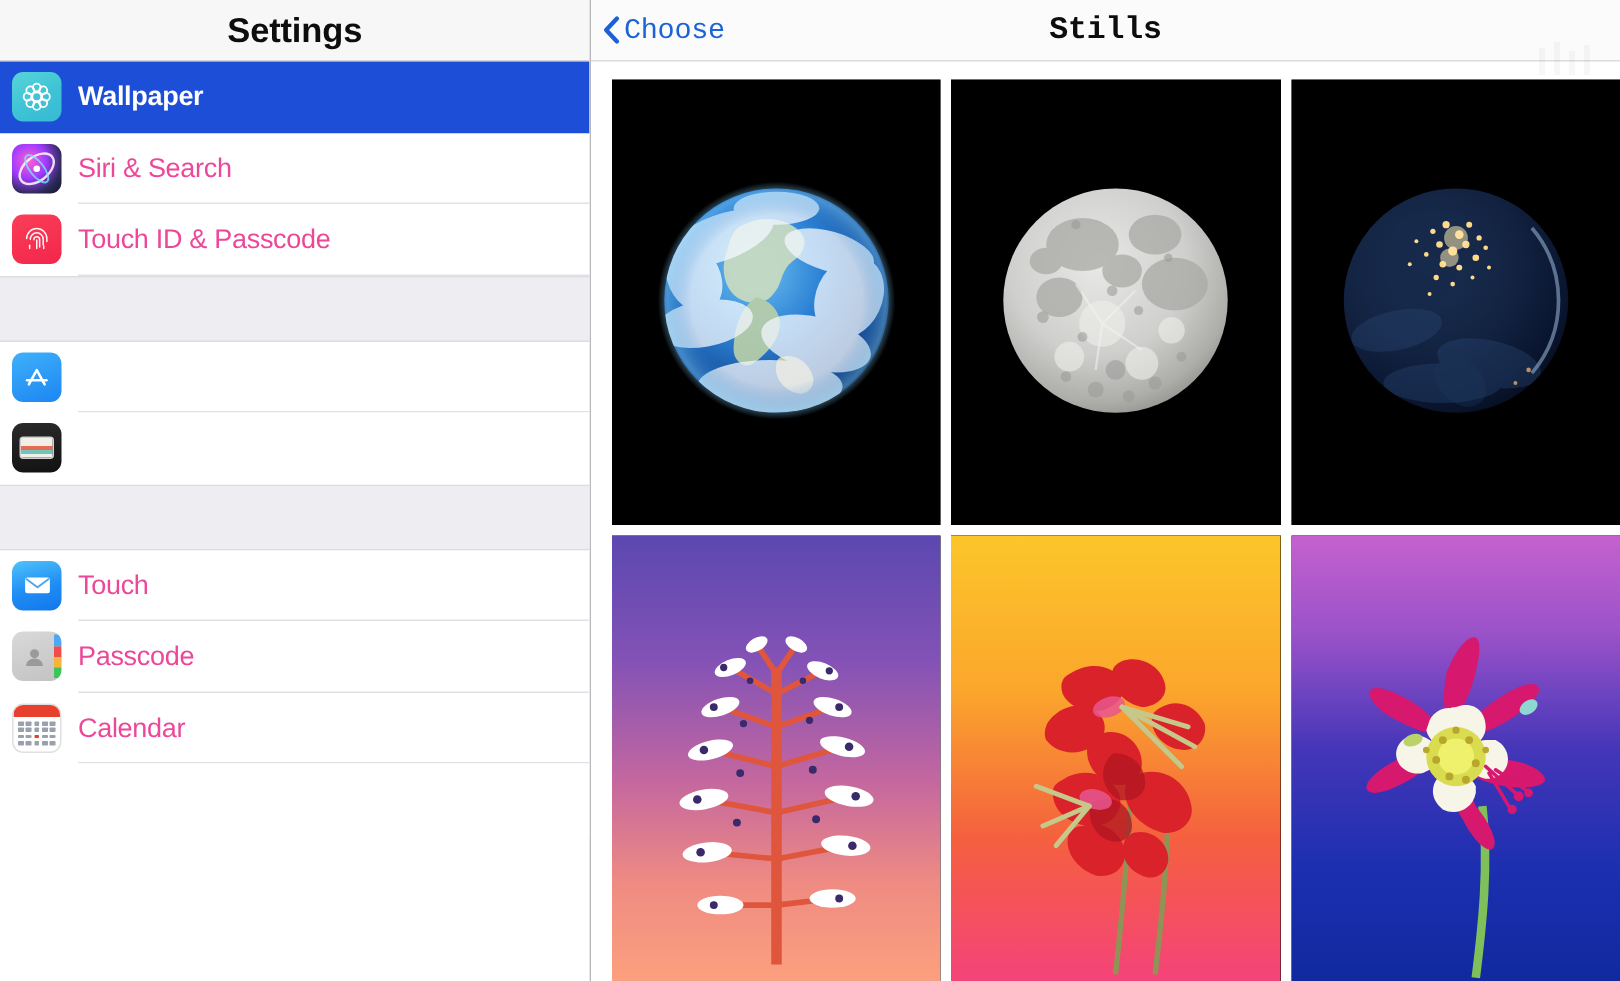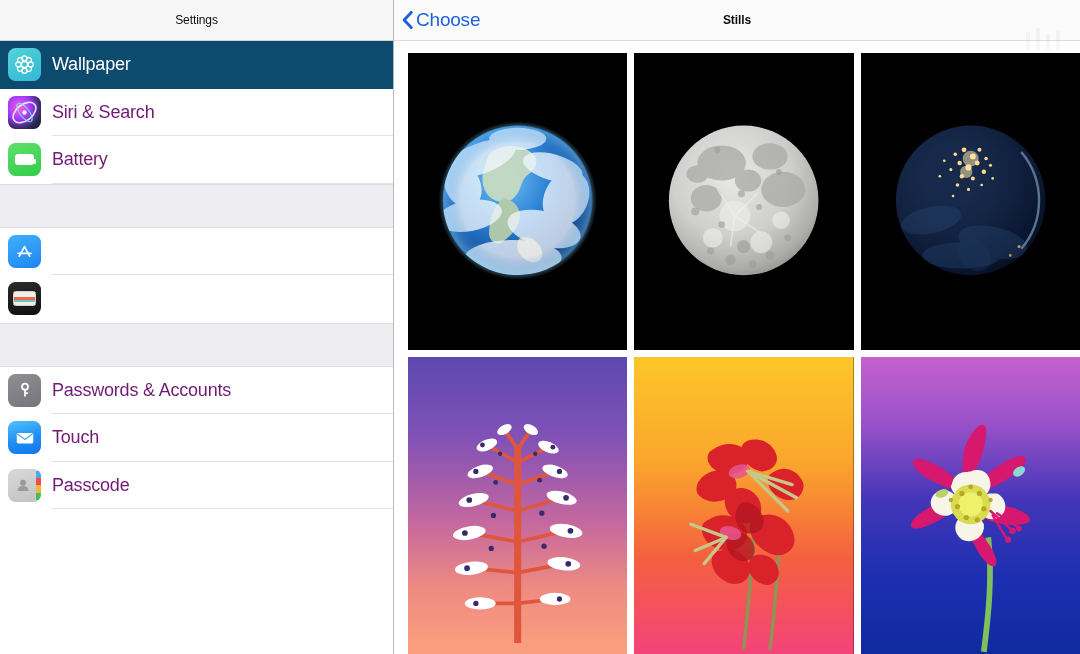--- a/index.html
+++ b/index.html
@@ -21,50 +21,50 @@
     overflow: hidden;
   }
   .sidebar-header {
     height: 41px;
     background: #f7f7f8;
     display: flex; align-items: center; justify-content: center;
     border-bottom: 1px solid #d5d5d9;
     flex: none;
   }
   .sidebar-title {
-    font-size: 12px; font-weight: normal; color: #0d0d0d;
+    font-size: 23px; font-weight: bold; color: #0d0d0d;
     letter-spacing: -0.1px;
   }
   .sidebar-list { flex: 1; background: #ffffff; }
 
   .row {
     height: 47.5px;
     display: flex; align-items: center;
     padding-left: 8px;
     position: relative;
     background: #ffffff;
   }
-  .row.selected { background: #0c4a6e; }
+  .row.selected { background: #1d4ed8; font-weight: bold; }
   .row .sep {
     position: absolute; left: 52px; right: 0; bottom: 0;
     height: 1px; background: #e2e2e6;
   }
 
   .icon-box {
     width: 33px; height: 33px;
     border-radius: 7.5px;
     flex: none;
     position: relative;
     overflow: hidden;
     display: flex; align-items: center; justify-content: center;
   }
   .row-label {
     margin-left: 11px;
     font-size: 18px;
-    color: #701a75;
+    color: #ec4899;
     letter-spacing: -0.2px;
   }
   .row.selected .row-label { color: #ffffff; }
 
   .group-gap {
     height: 44px;
     background: #eeeef2;
     border-top: 1px solid #dcdce1;
     border-bottom: 1px solid #dcdce1;
   }
@@ -110,39 +110,39 @@
   .contact-tabs i { flex: 1; }
 
   
   .cal-top { position: absolute; left: 0; right: 0; top: 0; height: 8px; background: #e8402f; }
   .cal-grid { position: absolute; left: 3px; right: 3px; top: 11px; bottom: 4px;
     display: grid; grid-template-columns: repeat(5,1fr); grid-template-rows: repeat(4,1fr); gap: 1.5px; }
   .cal-grid i { background: #9aa0ad; border-radius: 0.5px; }
   .cal-grid i.hot { background: #e8402f; }
 
   
-  .detail { flex: 1; height: 654px; background: #ffffff; display: flex; flex-direction: column; position: relative; }
+  .detail { flex: 1; height: 654px; background: #ffffff; display: flex; flex-direction: column; position: relative; font-family: Liberation Mono, monospace; }
   .detail-header {
     height: 41px; background: #fbfbfc;
     border-bottom: 1px solid #dcdce0;
     display: flex; align-items: center;
     position: relative; flex: none;
   }
   .back-button {
     display: flex; align-items: center;
     margin-left: 7px;
     cursor: pointer;
   }
   .chev { width: 13px; height: 20px; flex: none; }
   .back-label {
     font-size: 19px; color: #1c62d6; margin-left: 2px; letter-spacing: -0.2px;
   }
   .detail-title {
     position: absolute; left: 0; right: 0; text-align: center;
-    font-size: 12px; font-weight: bold; color: #0d0d0d; letter-spacing: -0.1px;
+    font-size: 21px; font-weight: bold; color: #0d0d0d; letter-spacing: -0.1px;
     pointer-events: none;
   }
   .watermark {
     position: absolute; right: 8px; top: 28px;
     width: 56px; height: 26px; opacity: 0.055;
     pointer-events: none;
   }
 
   .grid {
     flex: 1;
@@ -200,30 +200,37 @@
           <svg viewBox="0 0 33 33" style="width:33px;height:33px">
             <ellipse cx="16.5" cy="16.5" rx="13" ry="8" fill="none" stroke="#ffffff" stroke-width="1.6" opacity="0.85" transform="rotate(-38 16.5 16.5)"></ellipse>
             <ellipse cx="16.5" cy="16.5" rx="4.6" ry="11" fill="none" stroke="#6fe9ff" stroke-width="1.3" opacity="0.8" transform="rotate(-38 16.5 16.5)"></ellipse>
             <circle cx="16.5" cy="16.5" r="2.2" fill="#ffffff"></circle>
           </svg>
         </div>
         <div class="row-label">Siri &amp; Search</div>
         <div class="sep"></div>
       </div>
 
-
       <div class="row">
-        <div class="icon-box ic-battery">
-          <div class="batt-body">
-            <div class="batt-tip"></div>
-          </div>
-        </div>
-        <div class="row-label">Battery</div>
+        <div class="icon-box ic-touchid">
+          <svg viewBox="0 0 24 24" style="width:21px;height:21px">
+            <g fill="none" stroke="#ffffff" stroke-width="1.15" stroke-linecap="round" opacity="0.95">
+              <path d="M4.3 11.5a7.7 7.7 0 0 1 15.4 0v2.3"></path>
+              <path d="M7.1 12a4.9 4.9 0 0 1 9.8 0v4.4"></path>
+              <path d="M9.8 12.3a2.2 2.2 0 0 1 4.4 0v5.6"></path>
+              <path d="M12 12.6v6.4"></path>
+              <path d="M6.6 16.6v2.4"></path>
+              <path d="M17.3 17.2v1.9"></path>
+            </g>
+          </svg>
+        </div>
+        <div class="row-label">Touch ID &amp; Passcode</div>
         <div class="sep"></div>
       </div>
+
 
 
       <div class="group-gap"></div>
 
       <div class="row">
         <div class="icon-box ic-appstore">
           <svg viewBox="0 0 24 24" style="width:21px;height:21px">
             <path fill="none" stroke="#ffffff" stroke-width="1.9" stroke-linecap="round" stroke-linejoin="round" d="M6 17.5 12 6.5l6 11"></path>
             <path fill="none" stroke="#ffffff" stroke-width="1.9" stroke-linecap="round" d="M4.6 14.2h14.8"></path>
           </svg>
@@ -233,31 +240,20 @@
 
       <div class="row last-in-group">
         <div class="icon-box ic-wallet">
           <div class="wallet-card"></div>
         </div>
 
       </div>
 
       <div class="group-gap"></div>
 
-      <div class="row">
-        <div class="icon-box ic-passwords">
-          <svg viewBox="0 0 24 24" style="width:20px;height:20px">
-            <circle cx="12" cy="8" r="3.6" fill="none" stroke="#ffffff" stroke-width="2.1"></circle>
-            <path fill="none" stroke="#ffffff" stroke-width="2.1" stroke-linecap="round" d="M12 11.8V19"></path>
-            <path fill="none" stroke="#ffffff" stroke-width="2.1" stroke-linecap="round" d="M12 15.6h2.7"></path>
-          </svg>
-        </div>
-        <div class="row-label">Passwords &amp; Accounts</div>
-        <div class="sep"></div>
-      </div>
 
       <div class="row">
         <div class="icon-box ic-mail">
           <svg viewBox="0 0 24 24" style="width:22px;height:22px">
             <rect x="3" y="6.6" width="18" height="11.4" rx="1.6" fill="#ffffff"></rect>
             <path fill="none" stroke="#4aa8f5" stroke-width="1.4" d="M3.6 7.4 12 13.6l8.4-6.2"></path>
           </svg>
         </div>
         <div class="row-label">Touch</div>
         <div class="sep"></div>
@@ -273,20 +269,49 @@
             <i style="background:#4aa8f5"></i>
             <i style="background:#f24b4b"></i>
             <i style="background:#f5b53c"></i>
             <i style="background:#3fc45a"></i>
           </div>
         </div>
         <div class="row-label">Passcode</div>
         <div class="sep"></div>
       </div>
 
+      <div class="row">
+        <div class="icon-box ic-calendar" style="border:1px solid #e0e0e0">
+          <div class="cal-top"></div>
+          <div class="cal-grid">
+            <i></i>
+              <i></i>
+              <i></i>
+              <i></i>
+              <i></i>
+            <i></i>
+              <i></i>
+              <i></i>
+              <i></i>
+              <i></i>
+            <i></i>
+              <i></i>
+              <i class="hot"></i>
+              <i></i>
+              <i></i>
+            <i></i>
+              <i></i>
+              <i></i>
+              <i></i>
+              <i></i>
+          </div>
+        </div>
+        <div class="row-label">Calendar</div>
+        <div class="sep"></div>
+      </div>
 
       <div class="row">
 
         <div class="row-label"></div>
       </div>
 
     </div>
   </div>
 
   <div class="detail">

